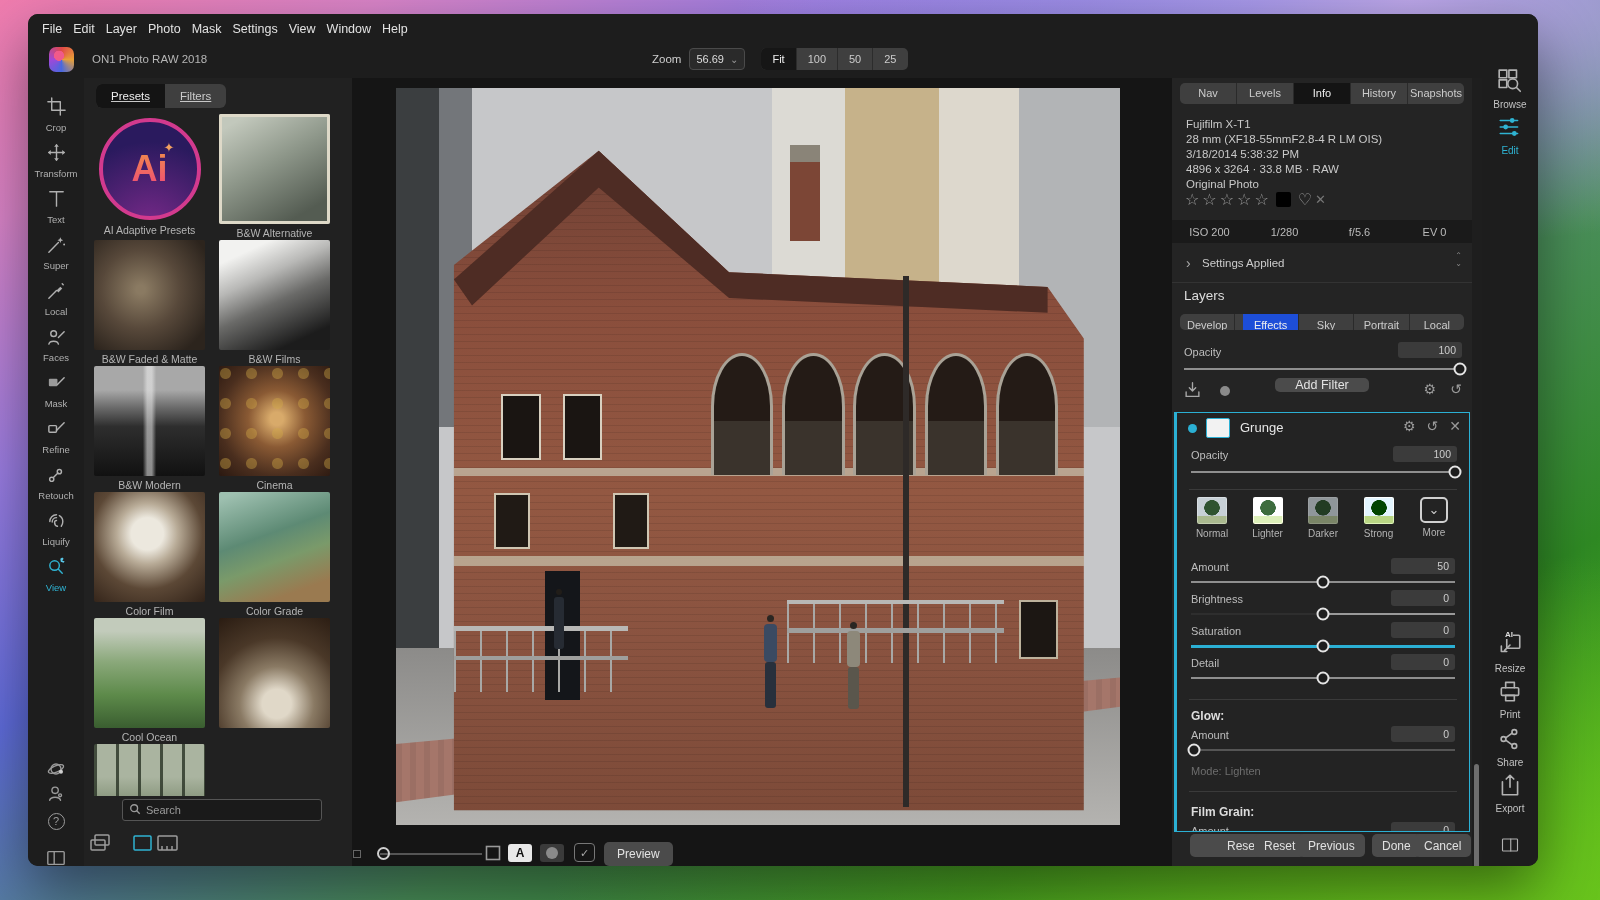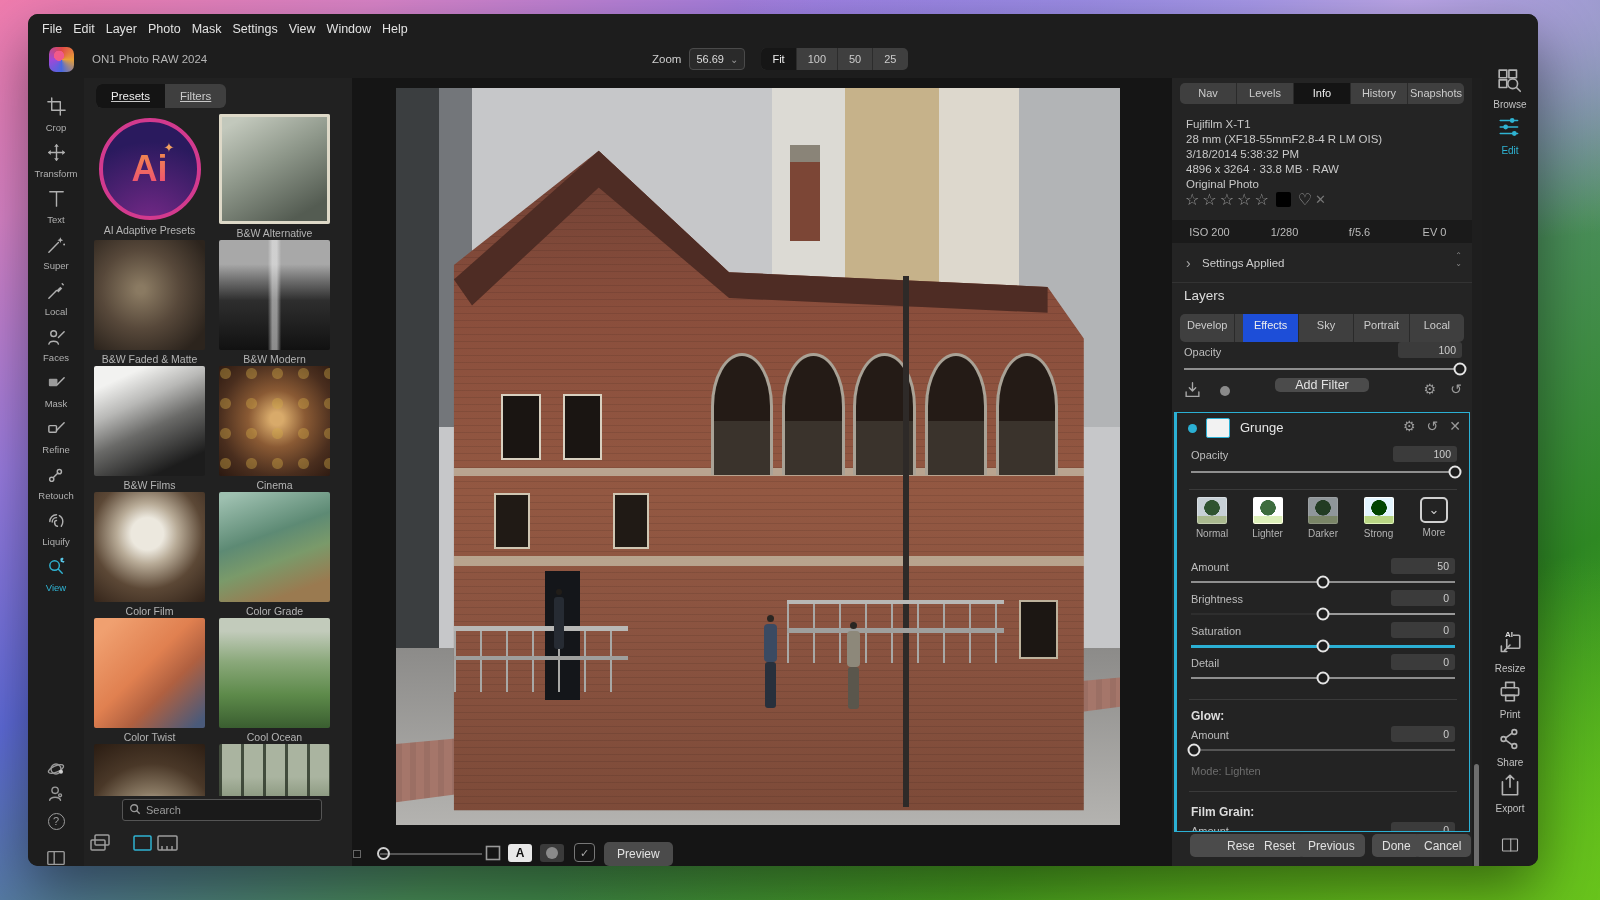--- a/index.html
+++ b/index.html
@@ -96,21 +96,21 @@
   .swatch { width:15px; height:15px; border-radius:2px; margin:0 4px; }
   .reject { font-size:13px; color:#777; }
   .expstrip { position:absolute; left:0; right:0; top:142px; height:23px; background:#1a1a1a; display:flex; align-items:center; font-size:11px; color:#bbb; }
   .expcell { flex:1; text-align:center; }
   .settingsrow { position:absolute; left:0; right:0; top:174px; height:24px; }
   .sa-chev { position:absolute; left:14px; top:3px; color:#aaa; font-size:14px; }
   .sa-label { position:absolute; left:30px; top:5px; font-size:11.5px; color:#ccc; }
   .dblchev { position:absolute; right:10px; top:0px; font-size:8px; color:#888; line-height:8px; text-align:center; }
   .hdiv { position:absolute; left:0; right:0; height:1px; background:#333; }
   .sectitle { position:absolute; left:12px; font-size:13.5px; color:#ddd; }
-  .ltabs { position:absolute; left:8px; right:8px; top:236px; height:28px; display:flex; background:#3f3f3f; border-radius:5px; overflow:hidden; }
+  .ltabs { position:absolute; left:8px; right:8px; top:236px; height:16px; display:flex; background:#3f3f3f; border-radius:5px; overflow:hidden; }
   .ltab { flex:1; font-size:11px; color:#ccc; text-align:center; line-height:22px; border-right:1px solid #2a2a2a; }
   .ltab:last-child { border-right:none; }
   .ltab.active { background:#1d4ed8; color:#eee;margin-left:8px; }
   .slabel { font-size:11px; color:#bdbdbd; }
   .vbox { position:absolute; right:0; width:64px; height:16px; background:#3b3b3b; border-radius:3px; font-size:10.5px; color:#ccc; text-align:right; padding:2px 6px 0 0; }
   .slider { position:absolute; height:14px; }
   .slider .track { position:absolute; left:0; right:0; top:6px; height:2px; background:#8f8f8f; }
   .slider .knob { position:absolute; top:7px; width:13px; height:13px; border:2px solid #e4e4e4; border-radius:50%; background:#1d1d1d; transform:translate(-50%,-50%); }
   .iconbtn { color:#9a9a9a; font-size:14px; line-height:14px; }
   .addfilter { position:absolute; left:50%; transform:translateX(-50%); top:300px; width:94px; height:14px; background:#4b4b4b; border:none; border-radius:5px; color:#e3e3e3; font-size:12.5px; font-family:inherit; }
@@ -164,21 +164,21 @@
     <span class="mitem">Photo</span>
     <span class="mitem">Mask</span>
     <span class="mitem">Settings</span>
     <span class="mitem">View</span>
     <span class="mitem">Window</span>
     <span class="mitem">Help</span>
   </nav>
 
   <div class="header">
     <span class="logo"></span>
-    <span class="apptitle">ON1 Photo RAW 2024</span>
+    <span class="apptitle">ON1 Photo RAW 2018</span>
     <div class="zoomwrap">
       <span class="zlabel">Zoom</span>
       <div class="zbox">
         <span>56.69</span>
         <span class="zchev">⌄</span>
       </div>
       <div class="zseg">
         <button class="zbtn active">Fit</button>
         <button class="zbtn">100</button>
         <button class="zbtn">50</button>
@@ -312,42 +312,38 @@
       </div>
       <div class="pitem">
         <div class="pthumb t-bwalt"></div>
         <div class="plabel">B&amp;W Alternative</div>
       </div>
       <div class="pitem">
         <div class="pthumb t-bwfaded"></div>
         <div class="plabel">B&amp;W Faded &amp; Matte</div>
       </div>
       <div class="pitem">
+        <div class="pthumb t-bwfilms"></div>
+        <div class="plabel">B&amp;W Films</div>
+      </div>
+      <div class="pitem">
         <div class="pthumb t-bwmodern"></div>
         <div class="plabel">B&amp;W Modern</div>
       </div>
       <div class="pitem">
-        <div class="pthumb t-bwfilms"></div>
-        <div class="plabel">B&amp;W Films</div>
-      </div>
-      <div class="pitem">
         <div class="pthumb t-cinema"></div>
         <div class="plabel">Cinema</div>
       </div>
       <div class="pitem">
         <div class="pthumb t-colorfilm"></div>
         <div class="plabel">Color Film</div>
       </div>
       <div class="pitem">
         <div class="pthumb t-colorgrade"></div>
         <div class="plabel">Color Grade</div>
-      </div>
-      <div class="pitem">
-        <div class="pthumb t-colortwist"></div>
-        <div class="plabel">Color Twist</div>
       </div>
       <div class="pitem">
         <div class="pthumb t-coolocean"></div>
         <div class="plabel">Cool Ocean</div>
       </div>
       <div class="pitem">
         <div class="pthumb t-eggs"></div>
       </div>
       <div class="pitem">
         <div class="pthumb t-forest"></div>

